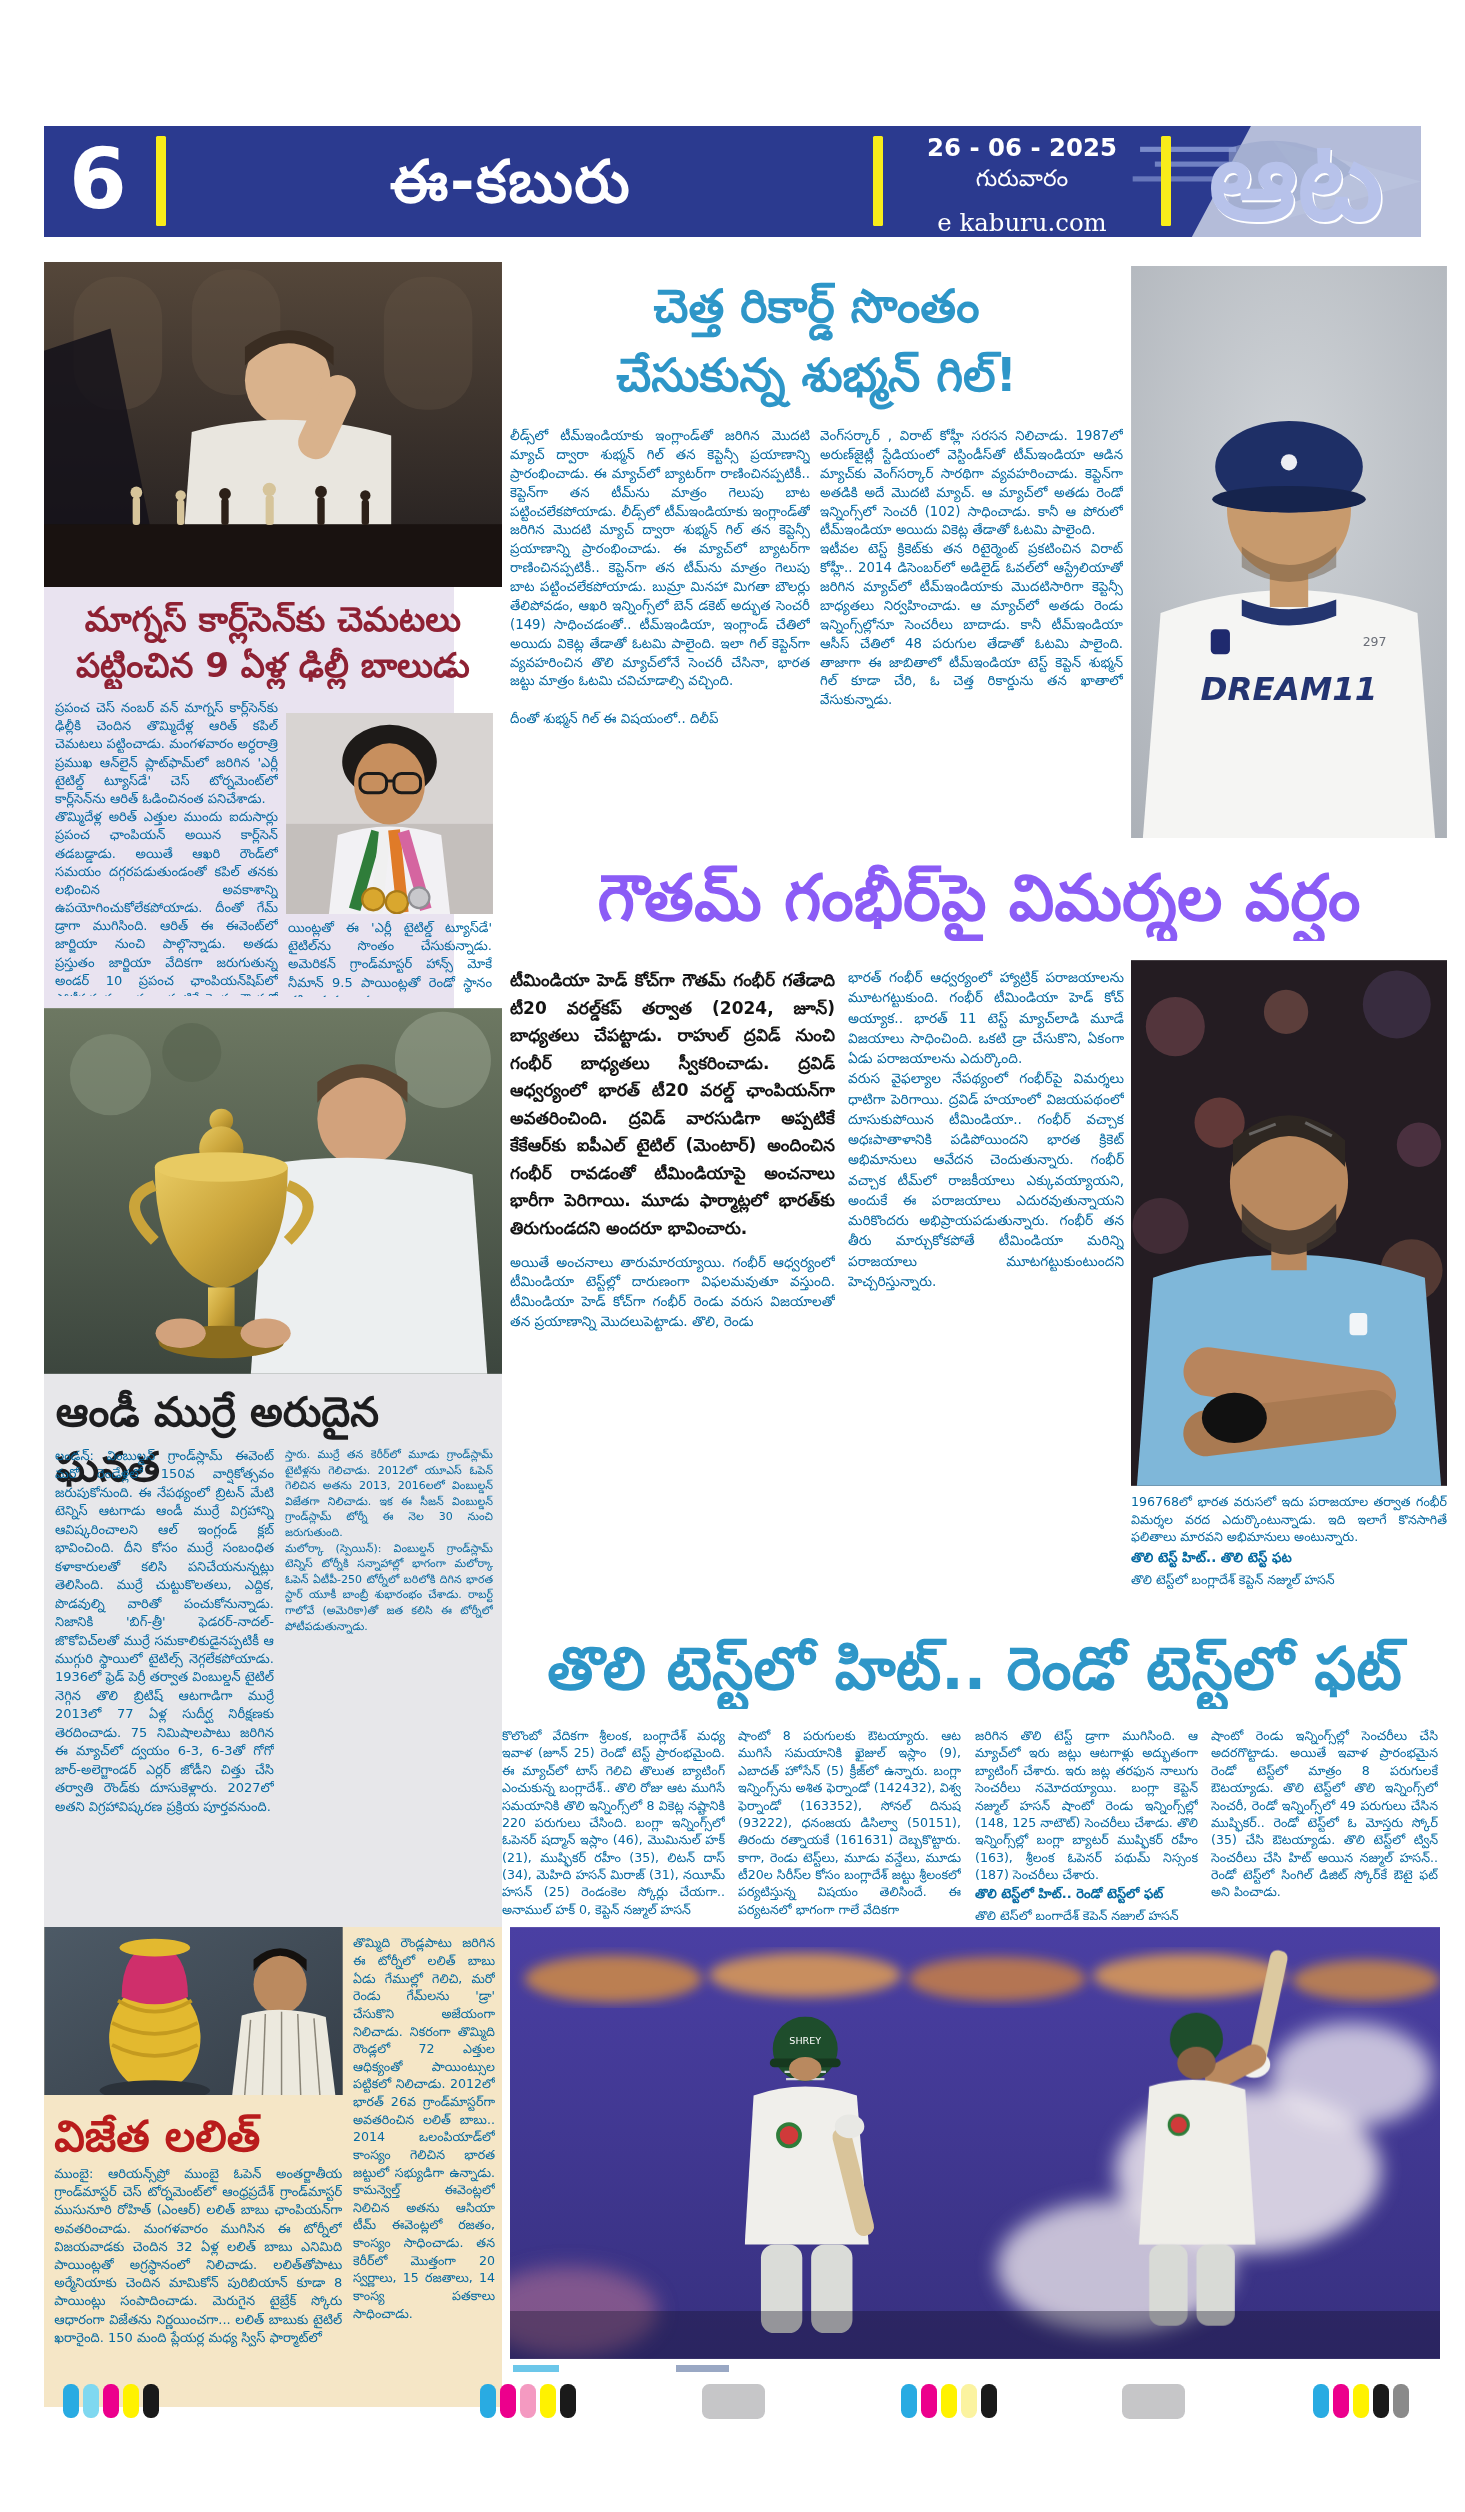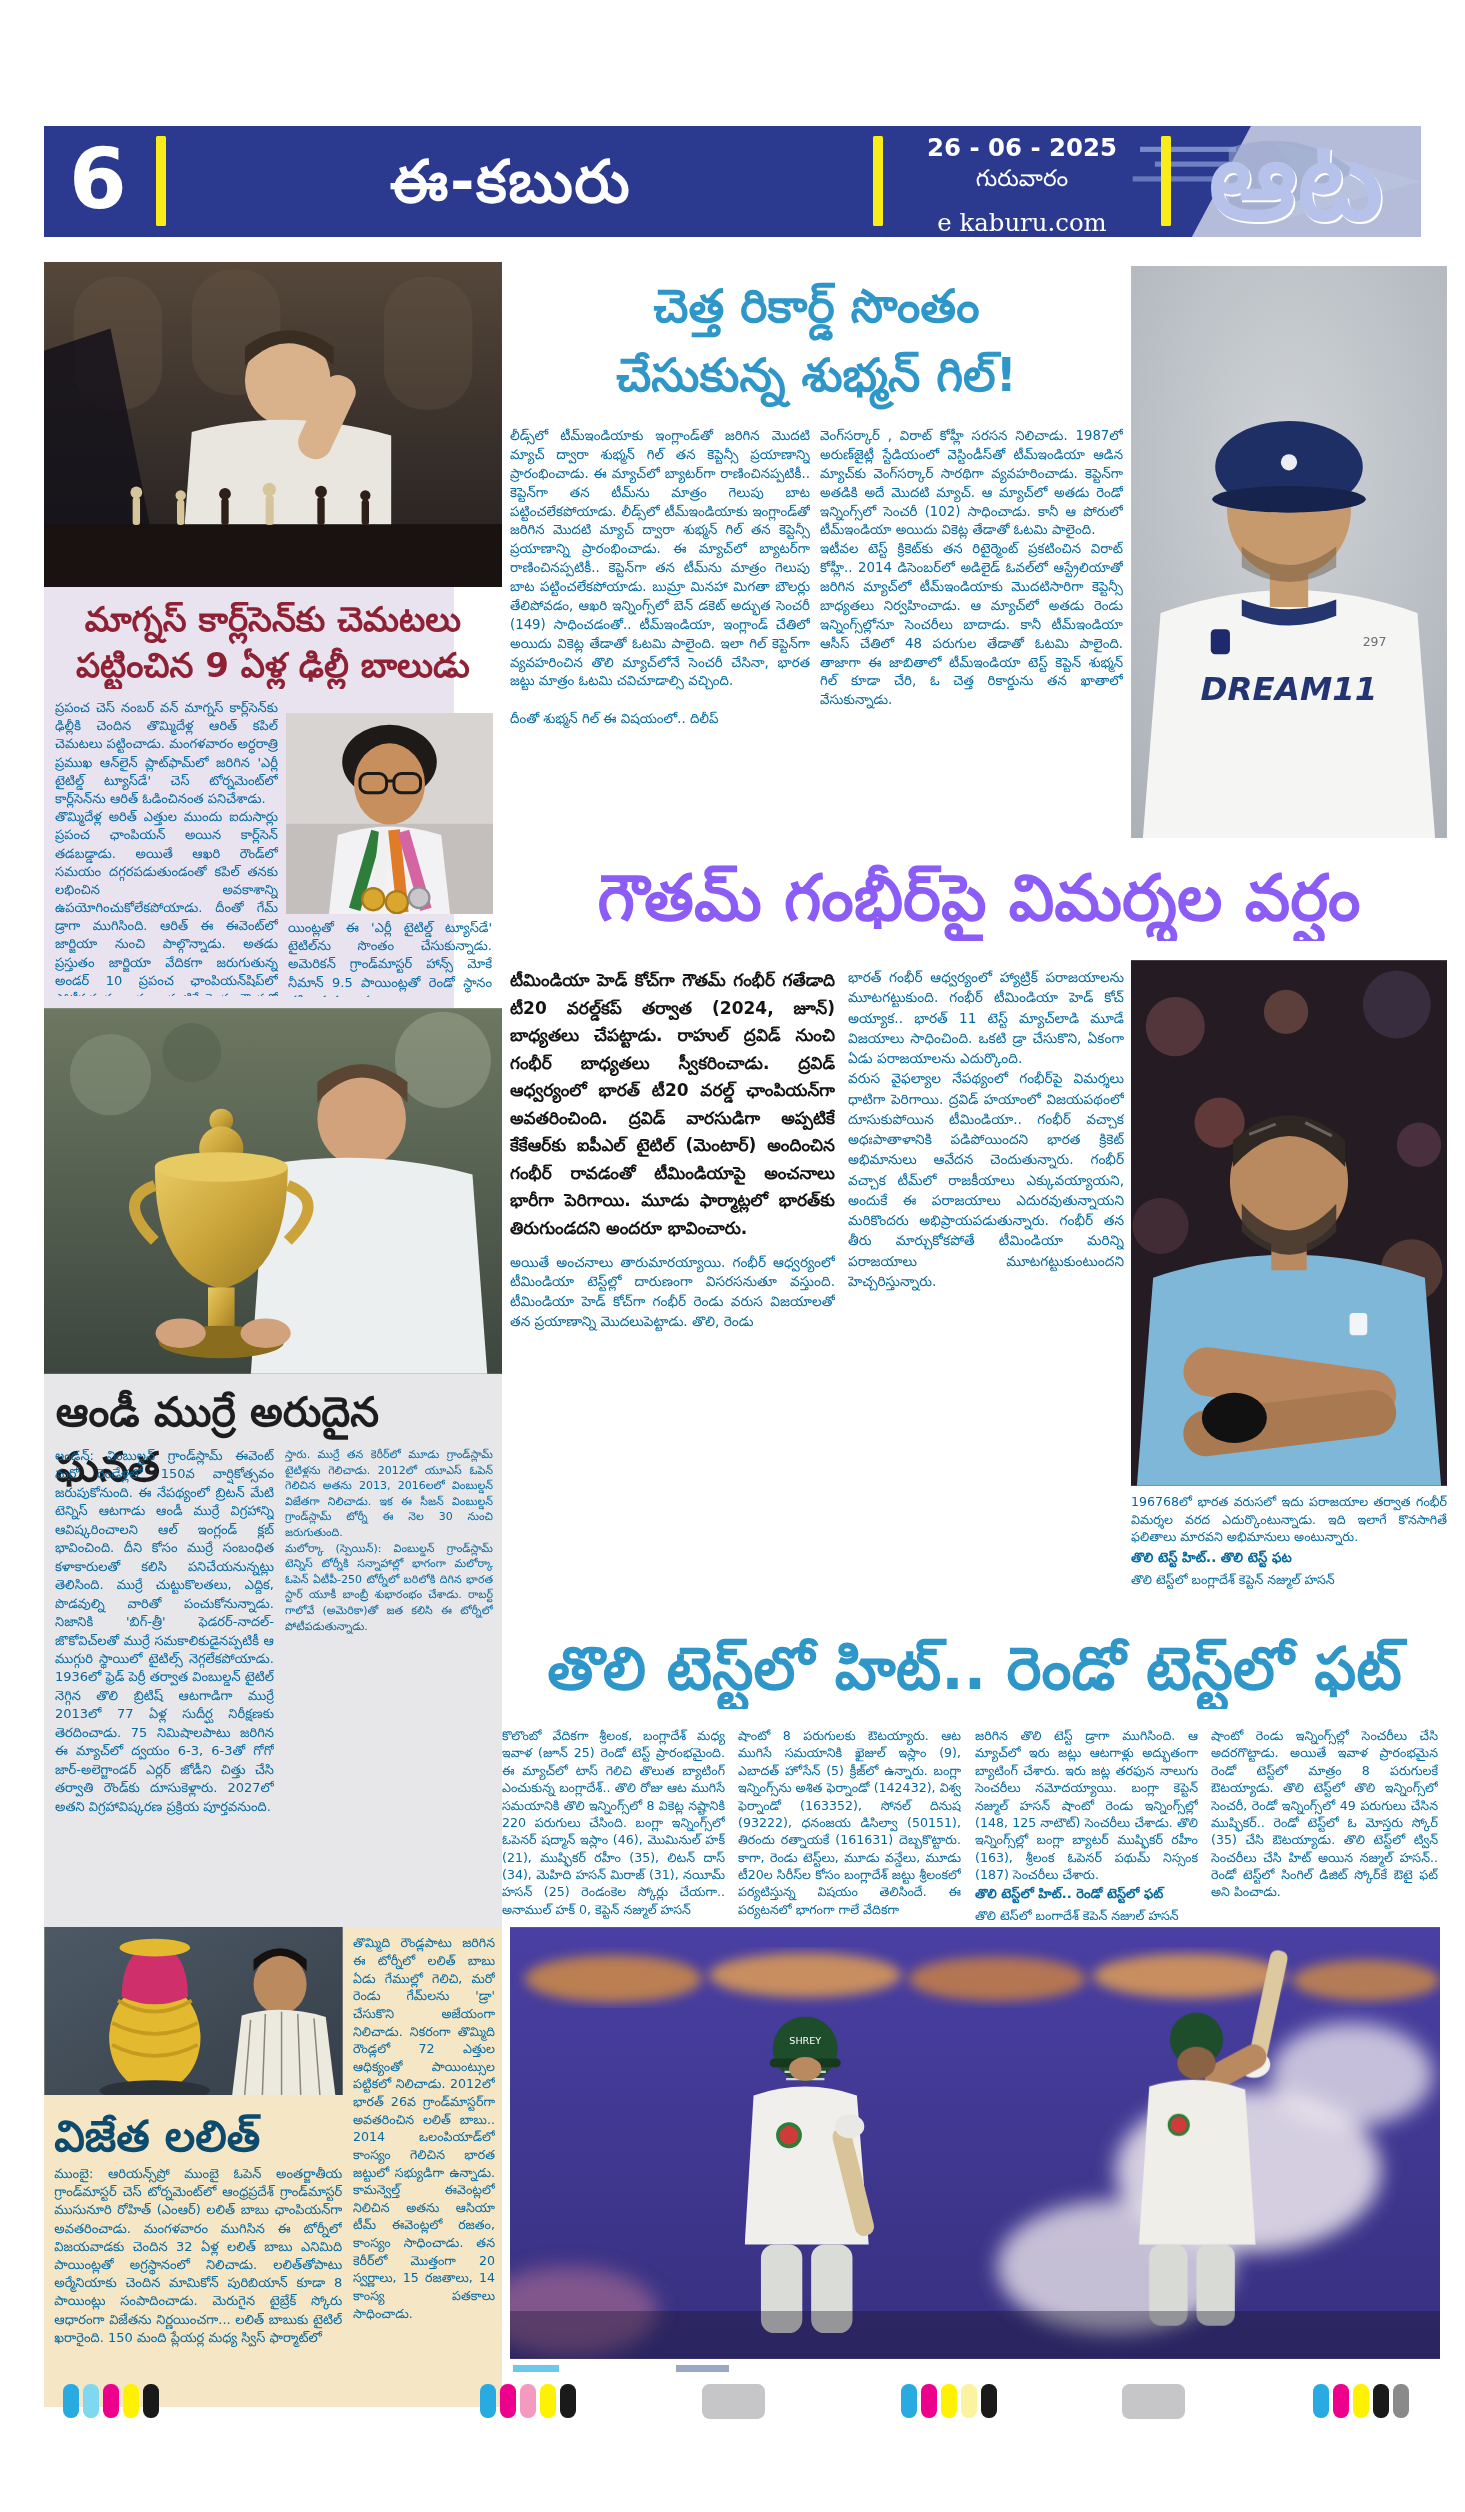--- a/index.html
+++ b/index.html
@@ -174,21 +174,21 @@
       <path d="M268,120 Q320,104 382,122 L395,228 L255,228 Z" fill="#ece9de"></path>
       <g stroke="#8a8578" stroke-width="2">
         <line x1="280" y1="126" x2="272" y2="228"></line>
           <line x1="300" y1="118" x2="296" y2="228"></line>
         <line x1="322" y1="115" x2="322" y2="228"></line>
           <line x1="344" y1="118" x2="348" y2="228"></line>
         <line x1="366" y1="124" x2="374" y2="228"></line>
       </g>
     </svg>
     <div class="abs txt" style="left:309px;top:7.4px;width:142px;height:464px;font-size:12.6px;line-height:1.4;">తొమ్మిది రౌండ్లపాటు జరిగిన ఈ టోర్నీలో లలిత్ బాబు ఏడు గేముల్లో గెలిచి, మరో రెండు గేమ్‌లను 'డ్రా' చేసుకొని అజేయంగా నిలిచాడు. నికరంగా తొమ్మిది రౌండ్లలో 72 ఎత్తుల ఆధిక్యంతో పాయింట్సుల పట్టికలో నిలిచాడు. 2012లో భారత్ 26వ గ్రాండ్‌మాస్టర్‌గా అవతరించిన లలిత్ బాబు.. 2014 ఒలంపియాడ్‌లో కాంస్యం గెలిచిన భారత జట్టులో సభ్యుడిగా ఉన్నాడు. కామన్వెల్త్ ఈవెంట్లలో నిలిచిన అతను ఆసియా టీమ్ ఈవెంట్లలో రజతం, కాంస్యం సాధించాడు. తన కెరీర్‌లో మొత్తంగా 20 స్వర్ణాలు, 15 రజతాలు, 14 కాంస్య పతకాలు సాధించాడు.</div>
-    <div class="headline" style="position:absolute;left:10.3px;top:180px;width:288px;font-size:43px;color:#0c4a6e;">విజేత లలిత్</div>
+    <div class="headline" style="position:absolute;left:10.3px;top:180px;width:288px;font-size:43px;color:#b91c1c;">విజేత లలిత్</div>
     <div class="abs txt" style="left:10.3px;top:238px;width:288px;height:235px;font-size:13px;line-height:1.4;">ముంబై: ఆరియన్స్‌ప్రో ముంబై ఓపెన్ అంతర్జాతీయ గ్రాండ్‌మాస్టర్ చెస్ టోర్నమెంట్‌లో ఆంధ్రప్రదేశ్ గ్రాండ్‌మాస్టర్ ముసునూరి రోహిత్ (ఎంఆర్) లలిత్ బాబు ఛాంపియన్‌గా అవతరించాడు. మంగళవారం ముగిసిన ఈ టోర్నీలో విజయవాడకు చెందిన 32 ఏళ్ల లలిత్ బాబు ఎనిమిది పాయింట్లతో అగ్రస్థానంలో నిలిచాడు. లలిత్‌తోపాటు అర్మేనియాకు చెందిన మామికోన్ పురిబియాన్ కూడా 8 పాయింట్లు సంపాదించాడు. మెరుగైన టైబ్రేక్ స్కోరు ఆధారంగా విజేతను నిర్ణయించగా... లలిత్ బాబుకు టైటిల్ ఖరారైంది. 150 మంది ప్లేయర్ల మధ్య స్విస్ ఫార్మాట్‌లో</div>
   </div>
 
   <div class="headline center" style="position:absolute;left:510px;top:272px;width:613px;font-size:46px;line-height:1.5;color:#2e96c8;">
     <div>చెత్త రికార్డ్ సొంతం</div>
     <div>చేసుకున్న శుభ్మన్ గిల్!</div>
   </div>
   <div class="abs txt" style="left:510px;top:427px;width:300px;height:408px;font-size:13.3px;line-height:1.42;">లీడ్స్‌లో టీమ్ఇండియాకు ఇంగ్లాండ్‌తో జరిగిన మొదటి మ్యాచ్ ద్వారా శుభ్మన్ గిల్ తన కెప్టెన్సీ ప్రయాణాన్ని ప్రారంభించాడు. ఈ మ్యాచ్‌లో బ్యాటర్‌గా రాణించినప్పటికీ.. కెప్టెన్‌గా తన టీమ్‌ను మాత్రం గెలుపు బాట పట్టించలేకపోయాడు. లీడ్స్‌లో టీమ్ఇండియాకు ఇంగ్లాండ్‌తో జరిగిన మొదటి మ్యాచ్ ద్వారా శుభ్మన్ గిల్ తన కెప్టెన్సీ ప్రయాణాన్ని ప్రారంభించాడు. ఈ మ్యాచ్‌లో బ్యాటర్‌గా రాణించినప్పటికీ.. కెప్టెన్‌గా తన టీమ్‌ను మాత్రం గెలుపు బాట పట్టించలేకపోయాడు. బుమ్రా మినహా మిగతా బౌలర్లు తేలిపోవడం, ఆఖరి ఇన్నింగ్స్‌లో బెన్ డకెట్ అద్భుత సెంచరీ (149) సాధించడంతో.. టీమ్ఇండియా, ఇంగ్లాండ్ చేతిలో అయిదు వికెట్ల తేడాతో ఓటమి పాలైంది. ఇలా గిల్ కెప్టెన్‌గా వ్యవహరించిన తొలి మ్యాచ్‌లోనే సెంచరీ చేసినా, భారత జట్టు మాత్రం ఓటమి చవిచూడాల్సి వచ్చింది.
 
 దీంతో శుభ్మన్ గిల్ ఈ విషయంలో.. దిలీప్</div>
@@ -213,21 +213,21 @@
     <path d="M150,380 Q214,430 278,380 L278,408 Q214,448 150,408 Z" fill="#5a4630" opacity="0.4"></path>
     <ellipse cx="214" cy="272" rx="100" ry="62" fill="#1e2f66"></ellipse>
     <ellipse cx="214" cy="316" rx="104" ry="18" fill="#16244d"></ellipse>
     <circle cx="214" cy="266" r="11" fill="#ffffff" opacity="0.92"></circle>
   </svg>
 
   <div class="headline center" style="position:absolute;left:510px;top:855px;width:938px;font-size:64px;color:#8b5cf6;">గౌతమ్ గంభీర్‌పై విమర్శల వర్షం</div>
 
   <div class="abs" style="left:510px;top:967px;width:325px;height:642px;overflow:hidden;">
     <div class="txt" style="font-size:17px;font-weight:700;line-height:1.62;color:#141414;">టీమిండియా హెడ్ కోచ్‌గా గౌతమ్ గంభీర్ గతేడాది టీ20 వరల్డ్‌కప్ తర్వాత (2024, జూన్) బాధ్యతలు చేపట్టాడు. రాహుల్ ద్రవిడ్ నుంచి గంభీర్ బాధ్యతలు స్వీకరించాడు. ద్రవిడ్ ఆధ్వర్యంలో భారత్ టీ20 వరల్డ్ ఛాంపియన్‌గా అవతరించింది. ద్రవిడ్ వారసుడిగా అప్పటికే కేకేఆర్‌కు ఐపీఎల్ టైటిల్ (మెంటార్) అందించిన గంభీర్ రావడంతో టీమిండియాపై అంచనాలు భారీగా పెరిగాయి. మూడు ఫార్మాట్లలో భారత్‌కు తిరుగుండదని అందరూ భావించారు.</div>
-    <div class="txt" style="font-size:13.7px;line-height:1.45;margin-top:10.3px;">అయితే అంచనాలు తారుమారయ్యాయి. గంభీర్ ఆధ్వర్యంలో టీమిండియా టెస్ట్‌ల్లో దారుణంగా విసరసనుతూ వస్తుంది. టీమిండియా హెడ్ కోచ్‌గా గంభీర్ రెండు వరుస విజయాలతో తన ప్రయాణాన్ని మొదలుపెట్టాడు. తొలి, రెండు</div>
+    <div class="txt" style="font-size:13.7px;line-height:1.45;margin-top:10.3px;">అయితే అంచనాలు తారుమారయ్యాయి. గంభీర్ ఆధ్వర్యంలో టీమిండియా టెస్ట్‌ల్లో దారుణంగా విఫలమవుతూ వస్తుంది. టీమిండియా హెడ్ కోచ్‌గా గంభీర్ రెండు వరుస విజయాలతో తన ప్రయాణాన్ని మొదలుపెట్టాడు. తొలి, రెండు</div>
   </div>
   <div class="abs txt" style="left:848px;top:967px;width:276px;height:642px;font-size:13.7px;line-height:1.48;">భారత్ గంభీర్ ఆధ్వర్యంలో హ్యాట్రిక్ పరాజయాలను మూటగట్టుకుంది. గంభీర్ టీమిండియా హెడ్ కోచ్ అయ్యాక.. భారత్ 11 టెస్ట్ మ్యాచ్‌లాడి మూడే విజయాలు సాధించింది. ఒకటి డ్రా చేసుకొని, ఏకంగా ఏడు పరాజయాలను ఎదుర్కొంది.
 వరుస వైఫల్యాల నేపథ్యంలో గంభీర్‌పై విమర్శలు ధాటిగా పెరిగాయి. ద్రవిడ్ హయాంలో విజయపథంలో దూసుకుపోయిన టీమిండియా.. గంభీర్ వచ్చాక అధఃపాతాళానికి పడిపోయిందని భారత క్రికెట్ అభిమానులు ఆవేదన చెందుతున్నారు. గంభీర్ వచ్చాక టీమ్‌లో రాజకీయాలు ఎక్కువయ్యాయని, అందుకే ఈ పరాజయాలు ఎదురవుతున్నాయని మరికొందరు అభిప్రాయపడుతున్నారు. గంభీర్ తన తీరు మార్చుకోకపోతే టీమిండియా మరిన్ని పరాజయాలు మూటగట్టుకుంటుందని హెచ్చరిస్తున్నారు.</div>
 
   <svg class="abs" style="left:1131px;top:960px;" width="316" height="526" viewBox="0 0 428 712">
     <rect width="428" height="712" fill="#241c22"></rect>
     <g opacity="0.55">
       <circle cx="60" cy="90" r="40" fill="#7a4a52"></circle>
         <circle cx="360" cy="60" r="46" fill="#4a3a58"></circle>
       <circle cx="120" cy="220" r="34" fill="#93524a"></circle>

